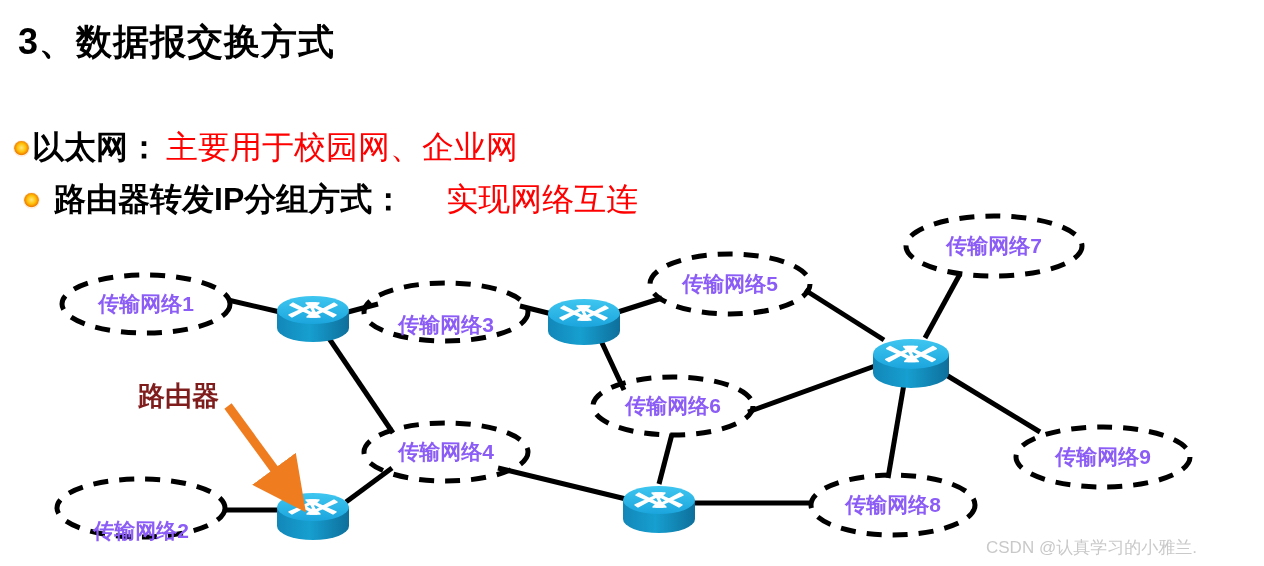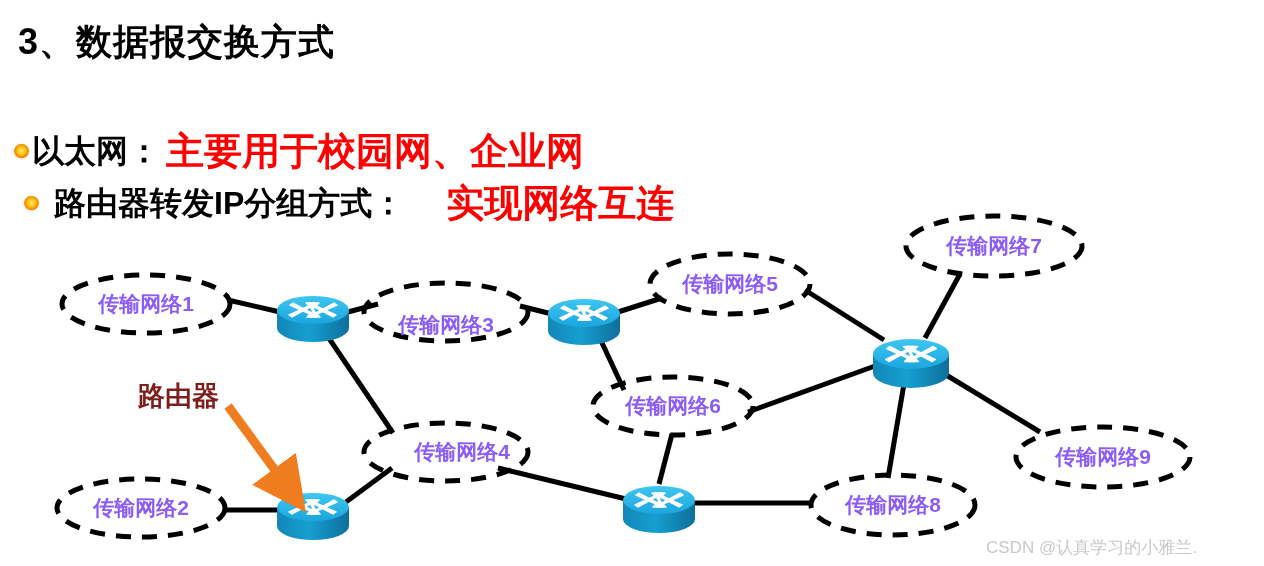--- a/index.html
+++ b/index.html
@@ -47,22 +47,22 @@
     margin-right: 3px;
     flex: 0 0 auto;
   }
   .blk {
     font-size: 32px;
     font-weight: bold;
     color: #000000;
     letter-spacing: 0px;
   }
   .red {
-    font-size: 38px;
-    font-weight: bold;
+    font-size: 32px;
+    font-weight: normal;
     color: #ff0000;
   }
   .gap-sm { display: inline-block; width: 6px; }
   .gap-md { display: inline-block; width: 18px; }
 
   
   #diagram {
     position: absolute;
     left: 0;
     top: 0;
@@ -217,23 +217,23 @@
           <path d="M 23 5 L 3 -4 L 6 -7 L -4 -7 L -1 0 L 1 -3 L 20 7 Z" fill="#ffffff" stroke="#ffffff" stroke-width="1.4" stroke-linejoin="round" transform="translate(313 507) scale(1 1)"></path>
         </g>
       </g>
     <g id="callout-layer">
         <line x1="228" y1="406" x2="291" y2="492" stroke="#f07c20" stroke-width="9" marker-end="url(#arrowHeadOrange)"></line>
       </g>
   </svg>
 
   <div id="labels-layer">
       <div class="net-label" style="left: 146px; top: 304px;">传输网络1</div>
-      <div class="net-label" style="left: 141px; top: 508px; text-align: center;">传输网络2</div>
+      <div class="net-label" style="left: 141px; top: 531px; text-align: center;">传输网络2</div>
       <div class="net-label" style="left: 446px; top: 312px; margin-top: 13px;">传输网络3</div>
-      <div class="net-label" style="left: 462px; top: 452px;">传输网络4</div>
+      <div class="net-label" style="left: 446px; top: 452px;">传输网络4</div>
       <div class="net-label" style="left: 730px; top: 284px;">传输网络5</div>
       <div class="net-label" style="left: 673px; top: 406px;">传输网络6</div>
       <div class="net-label" style="left: 994px; top: 246px;">传输网络7</div>
       <div class="net-label" style="left: 893px; top: 505px;">传输网络8</div>
       <div class="net-label" style="left: 1103px; top: 457px;">传输网络9</div>
     </div>
 
   <div class="router-note">路由器</div>
 
   <div class="watermark">CSDN @认真学习的小雅兰.</div>

